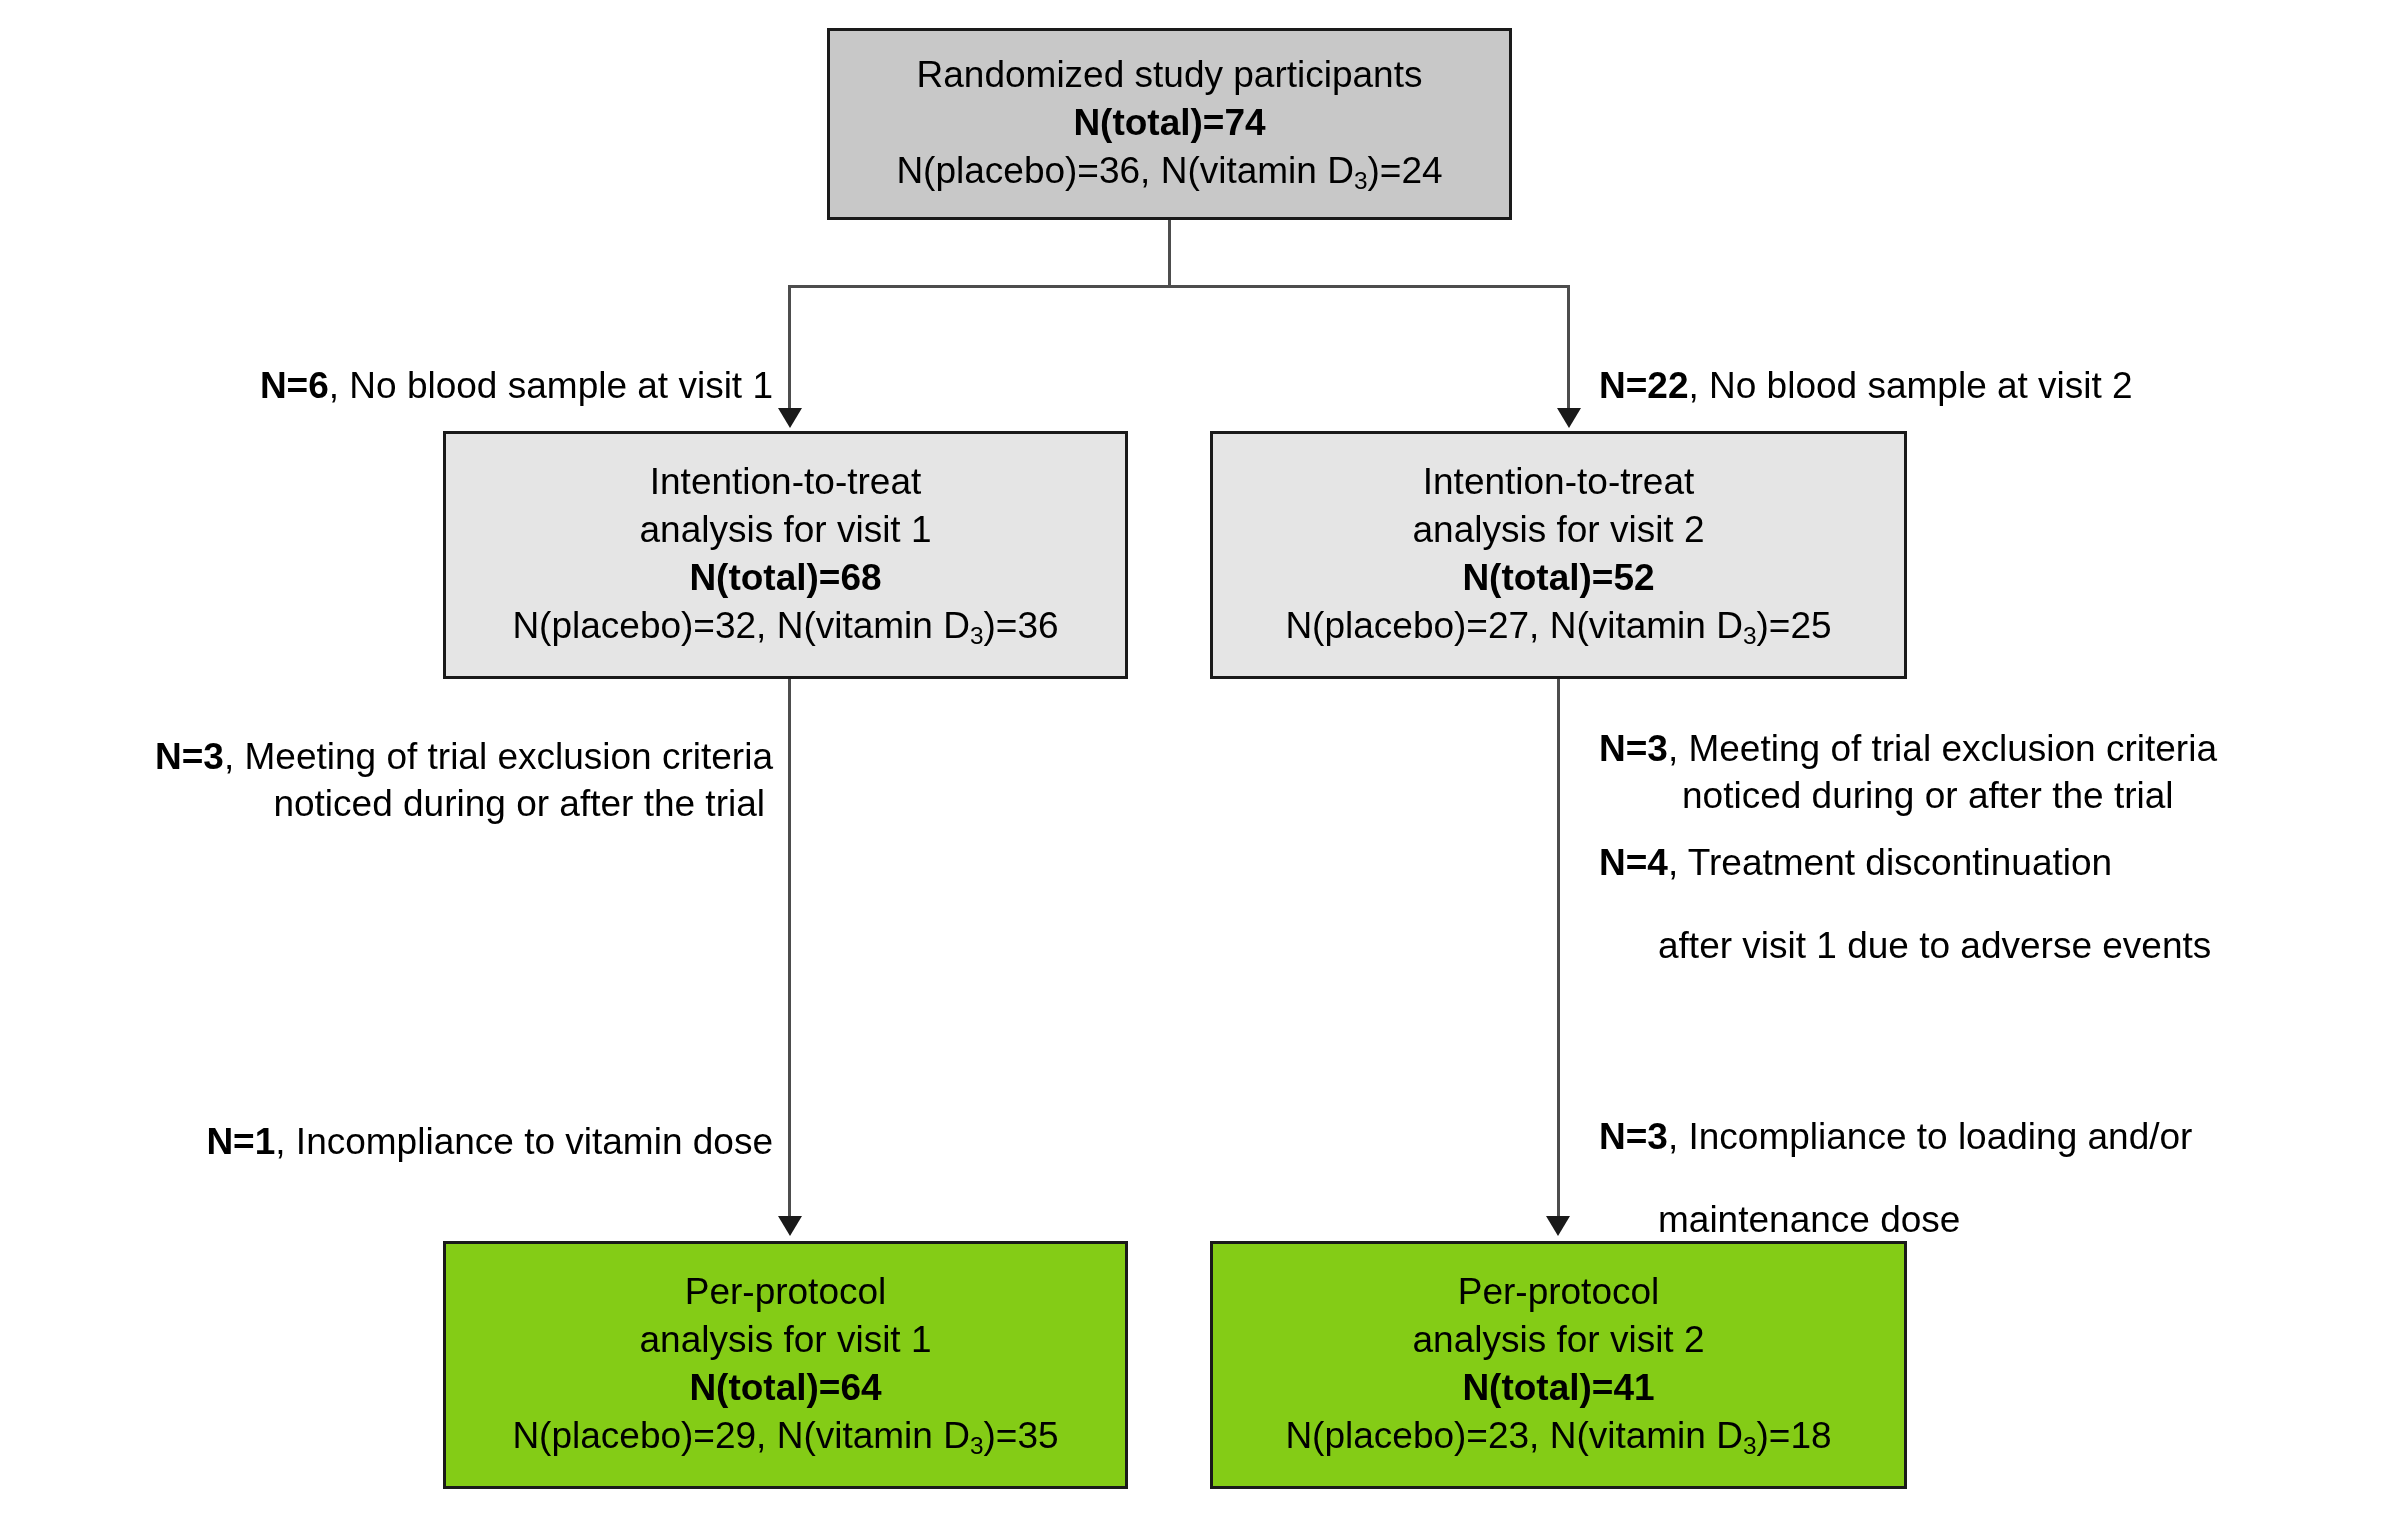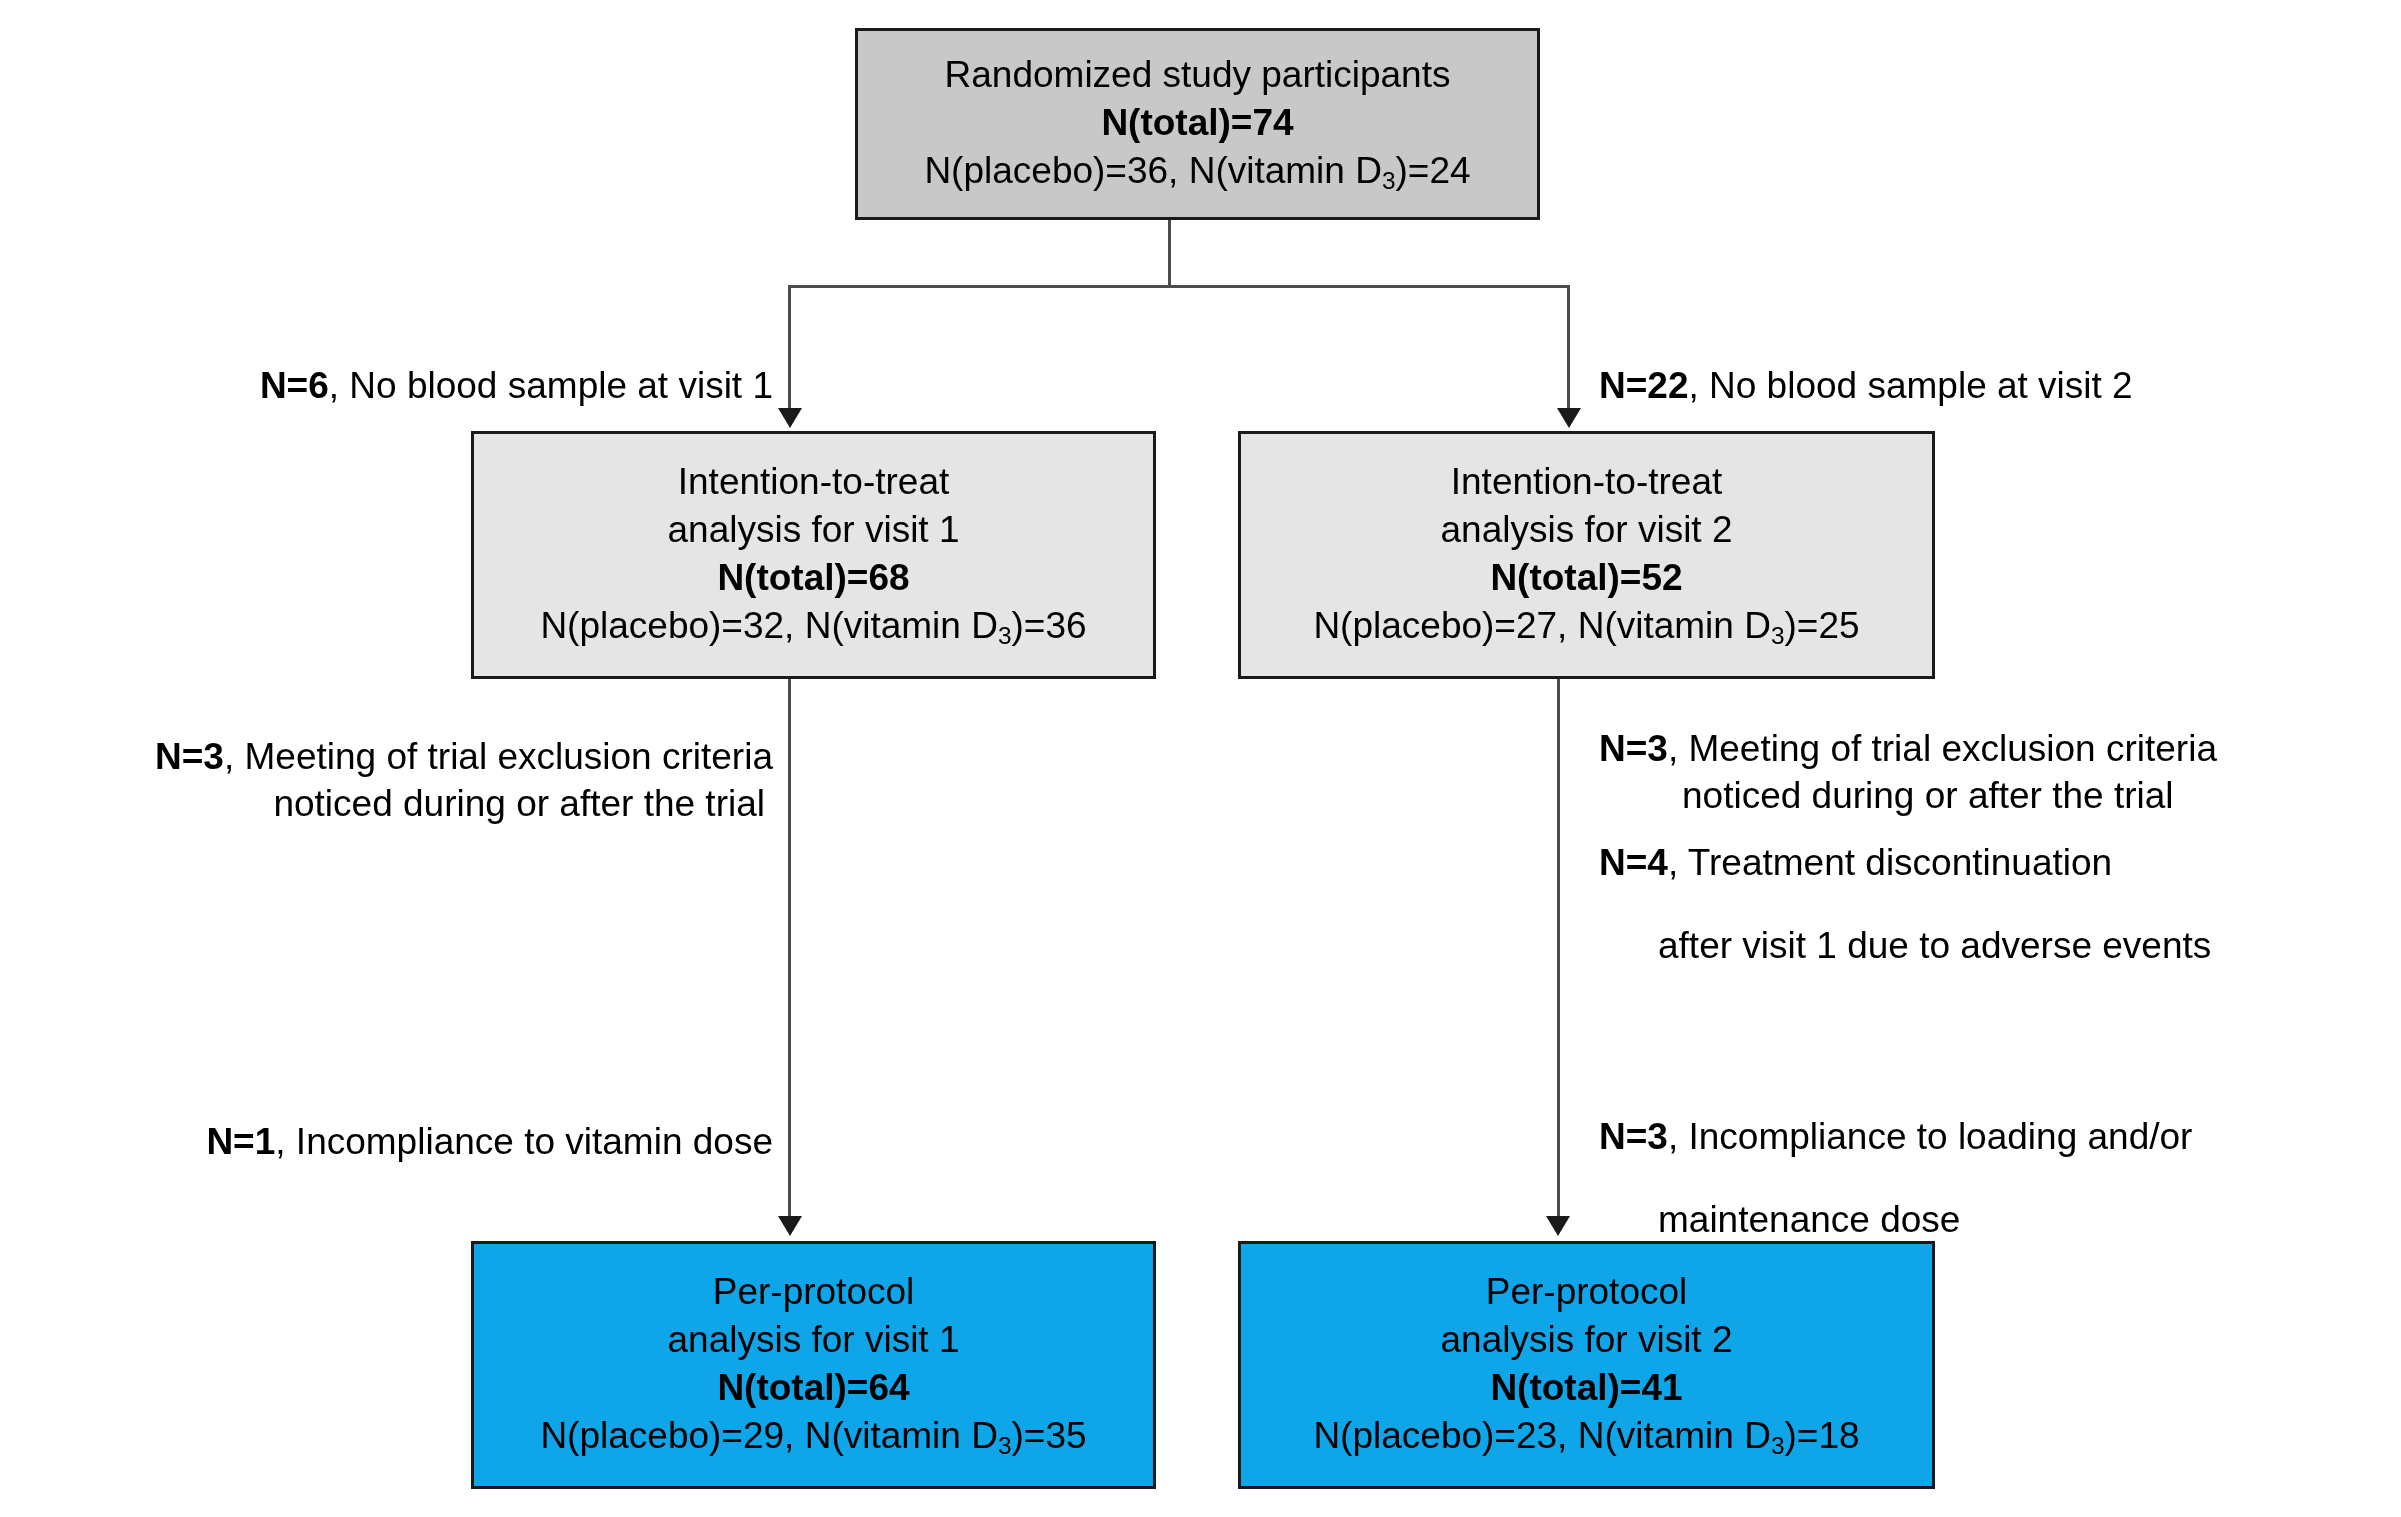--- a/index.html
+++ b/index.html
@@ -25,28 +25,27 @@
     box-sizing: border-box;
     border: 3.2px solid #1a1a1a;
     display: flex;
     flex-direction: column;
     align-items: center;
     justify-content: center;
     text-align: center;
     line-height: 1.30;
     font-size: 37px;
     padding: 3.2px 8px;
-    margin-left: 28px;
   }
   .node .ln { white-space: nowrap; }
   .node .ln.bold { font-weight: bold; }
 
   .node-root  { background: #c8c8c8; }
   .node-itt   { background: #e5e5e5; }
-  .node-pp    { background: #0ea5e9; }
+  .node-pp    { background: #84cc16; }
 
   
   #box-root { left: 827px; top: 28px;  width: 685px; height: 192px; }
 
   
   #box-itt1 { left: 443px;  top: 431px; width: 685px; height: 248px; }
   #box-itt2 { left: 1210px; top: 431px; width: 697px; height: 248px; }
 
   
   #box-pp1  { left: 443px;  top: 1241px; width: 685px; height: 248px; }

